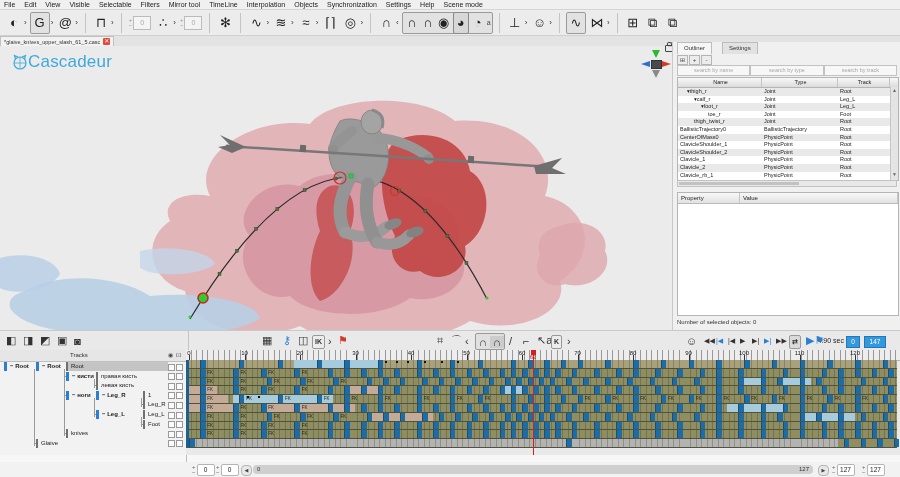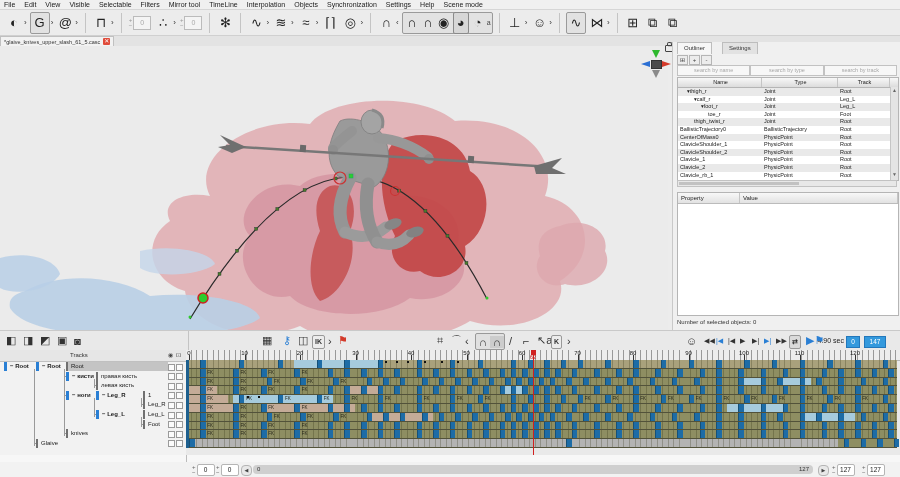--- a/index.html
+++ b/index.html
@@ -241,20 +241,30 @@
 
       <circle cx="340" cy="132" r="6" fill="none" stroke="#cc3333" stroke-width="1.2"></circle>
       <rect x="349" y="128" width="4" height="4" fill="#2ecc2e" stroke="#1a6" stroke-width="0.5"></rect>
       <circle cx="395" cy="145" r="4.5" fill="none" stroke="#cc3333" stroke-width="1.1"></circle>
       <circle cx="203" cy="252" r="5" fill="#2ecc2e" stroke="#cc2222" stroke-width="1.5"></circle>
       <circle cx="190" cy="271" r="1.5" fill="#2ecc2e"></circle>
       <circle cx="487" cy="252" r="1.5" fill="#2ecc2e"></circle>
     </svg>
   </div>
 
+  <div class="abs" id="logo">
+    <svg width="16" height="16" viewBox="0 0 16 16">
+      <circle cx="8" cy="9" r="6" fill="none" stroke="#3fa9dc" stroke-width="1.2"></circle>
+      <path d="M3.5,5 L2.5,1.5 L6,3" fill="none" stroke="#3fa9dc" stroke-width="1.2"></path>
+      <path d="M12.5,5 L13.5,1.5 L10,3" fill="none" stroke="#3fa9dc" stroke-width="1.2"></path>
+      <line x1="8" y1="3" x2="8" y2="15" stroke="#3fa9dc" stroke-width="0.8"></line>
+      <line x1="2" y1="9" x2="14" y2="9" stroke="#3fa9dc" stroke-width="0.8"></line>
+    </svg>
+    <span class="word">Cascadeur</span>
+  </div>
 
   <div class="abs" id="gizmo">
     <div class="giz-c"></div>
     <div class="tri" style="left:11px;top:3px;border-left:4px solid transparent;border-right:4px solid transparent;border-top:8px solid #2db82d;"></div>
     <div class="tri" style="left:0;top:14px;border-top:3px solid transparent;border-bottom:3px solid transparent;border-right:9px solid #2a6fd4;"></div>
     <div class="tri" style="left:21px;top:14px;border-top:3px solid transparent;border-bottom:3px solid transparent;border-left:9px solid #d43a2a;"></div>
     <div class="tri" style="left:11px;top:23px;border-left:4px solid transparent;border-right:4px solid transparent;border-top:8px solid #8a8a8a;"></div>
     <div style="position:absolute;left:24px;top:-2px;width:6px;height:5px;border:1px solid #444;border-radius:1px;">
         <div style="width:3px;height:3px;border:1px solid #444;border-bottom:none;border-radius:2px 2px 0 0;margin:-4px auto 0;"></div>
       </div>

